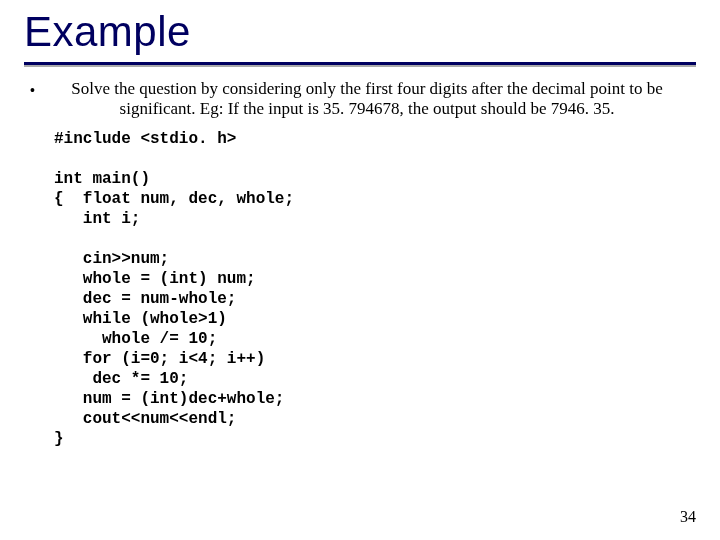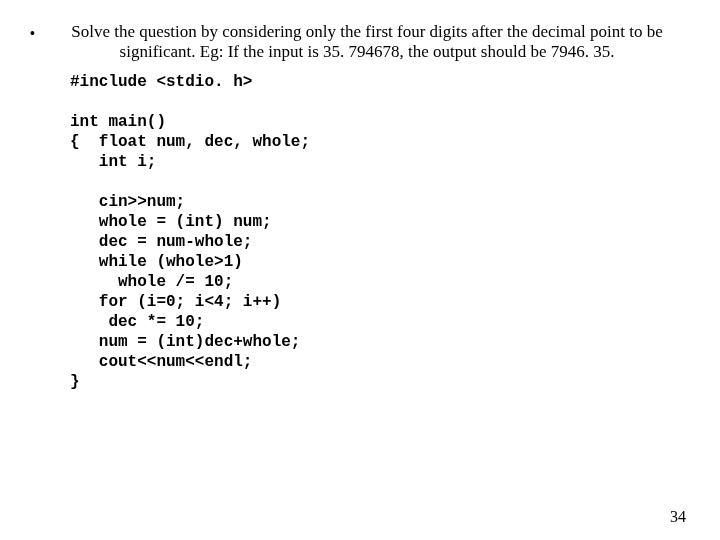--- a/index.html
+++ b/index.html
@@ -5,27 +5,31 @@
   * { margin: 0; padding: 0; box-sizing: border-box; }
   html, body { width: 720px; height: 540px; background: #fff; font-family: "Comic Sans MS", "Comic Sans", cursive, sans-serif; color: #000; }
   .slide { position: relative; width: 720px; height: 540px; padding: 8px 0 0 0; }
   .title-block { padding: 0 24px; }
   .title { font-size: 42px; font-weight: 400; color: #000060; letter-spacing: 0.5px; }
   .title-rule { border: none; border-top: 3px solid #000060; margin-top: 6px; box-shadow: 0 2px 0 #aaa; }
   .content { padding: 14px 30px 0 30px; }
   .bullet-row { display: flex; align-items: flex-start; }
   .bullet-dot { width: 14px; flex: 0 0 14px; font-size: 14px; line-height: 22px; color: #000; }
   .bullet-text { font-size: 17px; line-height: 20px; font-family: "Comic Sans MS", cursive; text-align: center; }
-  .code-block { margin: 10px 0 0 40px; font-family: "Courier New", Courier, monospace; font-size: 16px; font-weight: bold; line-height: 20px; white-space: pre; }
-  .page-num { position: absolute; right: 34px; bottom: 14px; font-size: 16px; font-family: "Comic Sans MS", cursive; }
+  .code-block { margin: 10px 0 0 24px; font-family: "Courier New", Courier, monospace; font-size: 16px; font-weight: bold; line-height: 20px; white-space: pre; }
+  .page-num { position: absolute; right: 24px; bottom: 14px; font-size: 16px; font-family: "Comic Sans MS", cursive; }
 </style>
 </head>
 <body>
 
 <div class="slide">
+  <div class="title-block">
+    <div class="title">Example</div>
+    <hr class="title-rule">
+  </div>
   <div class="content">
     <div class="bullet-row">
       <div class="bullet-dot">•</div>
       <div class="bullet-text">Solve the question by considering only the first four digits after the decimal point to be significant. Eg: If the input is 35. 794678, the output should be 7946. 35.</div>
     </div>
     <div class="code-block">#include &lt;stdio. h&gt;
 
 int main()
 {  float num, dec, whole;
    int i;

